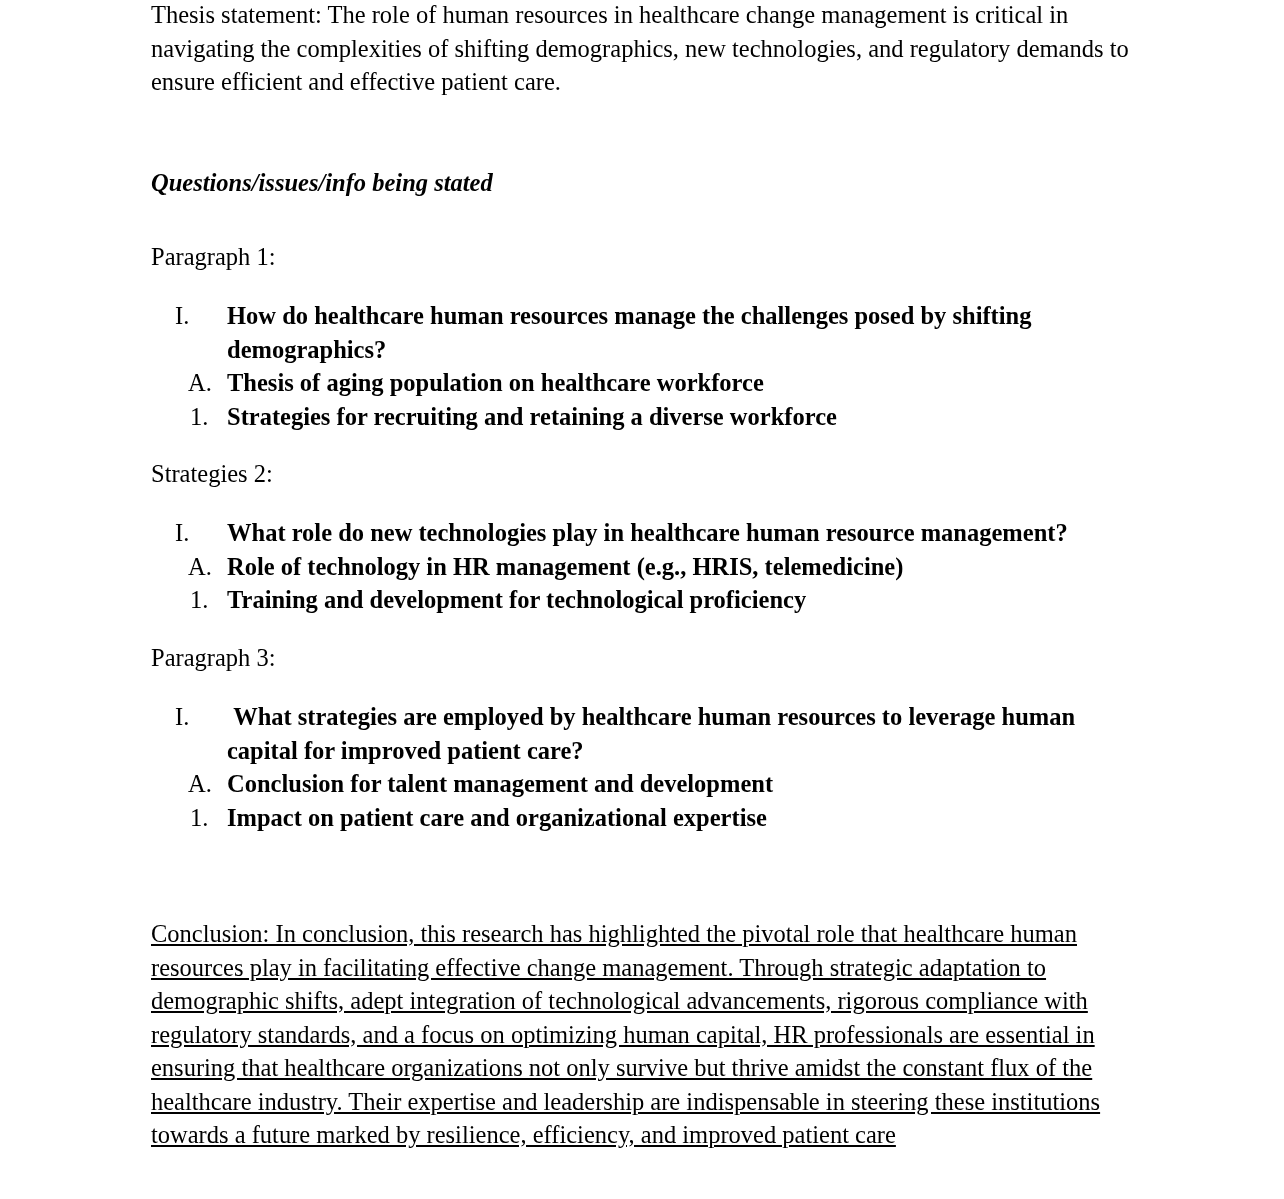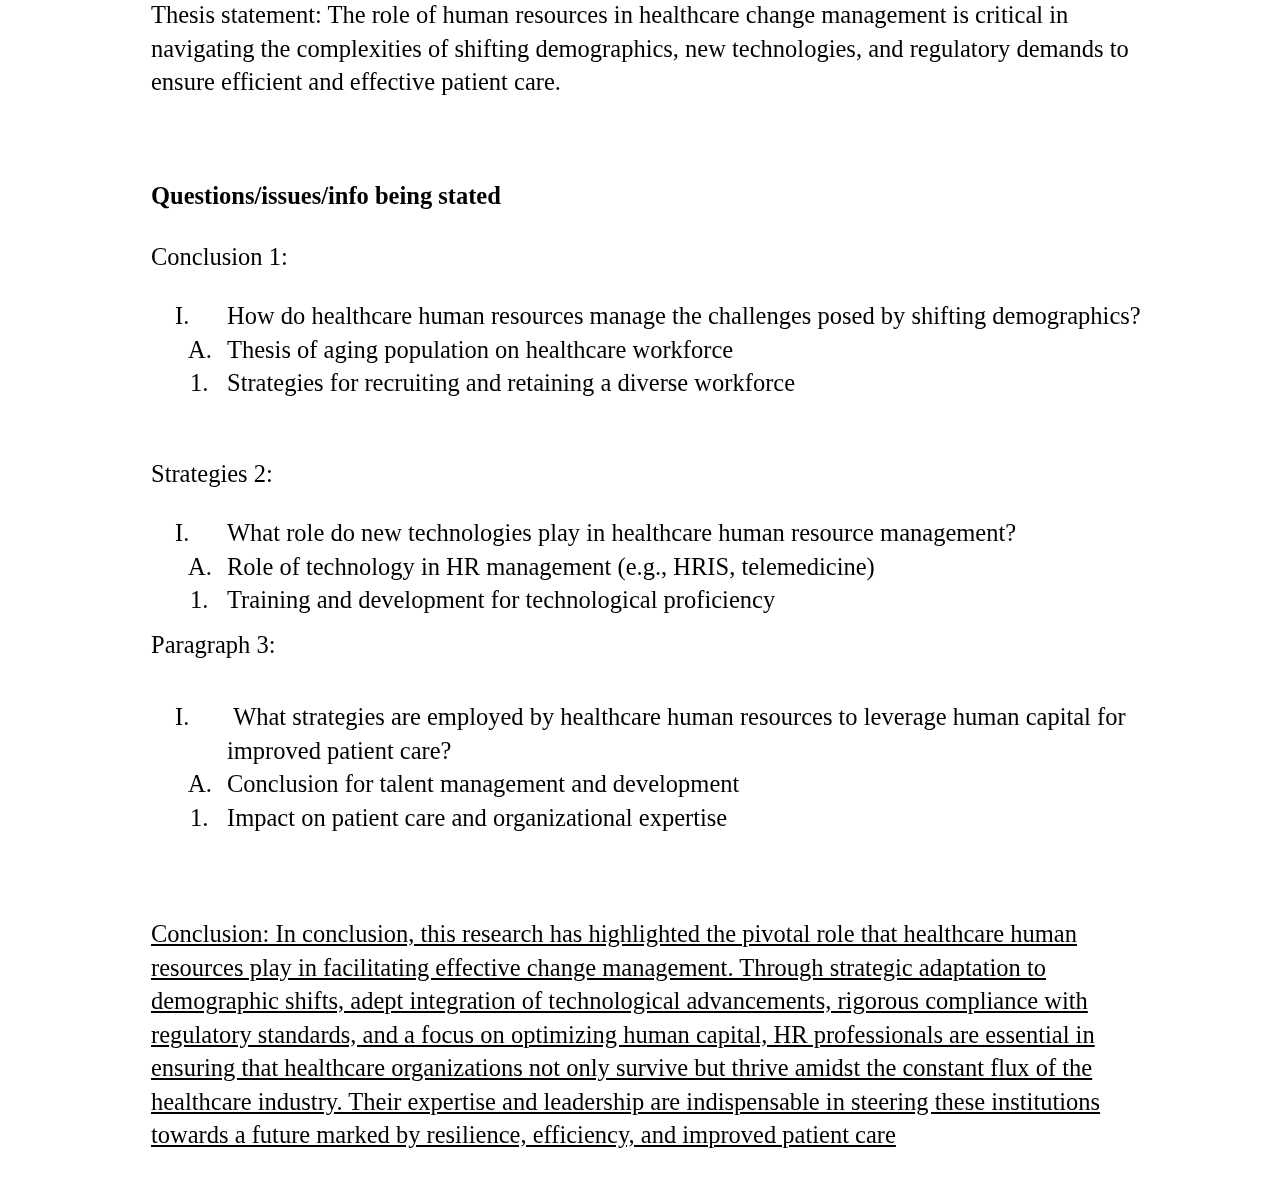--- a/index.html
+++ b/index.html
@@ -4,40 +4,40 @@
   <style>
     html, body { margin: 0; padding: 0; background: #ffffff; }
     body {
       width: 1284px; height: 1199px; overflow: hidden; position: relative;
       font-family: "Liberation Serif", serif; color: #000000;
       font-size: 24.5px; line-height: 33.5px;
     }
     .page { position: absolute; left: 151px; top: 0; width: 1000px; }
     p { margin: 0; }
     .thesis { position: absolute; top: -2px; left: 0; width: 990px; }
-    .heading { position: absolute; top: 179px; left: 0; font-weight: bold; }
+    .heading { position: absolute; top: 166px; left: 0; font-weight: bold; font-style: italic; }
     .para-label { position: absolute; left: 0; }
     .outline { position: absolute; left: 0; width: 990px; }
     .row { display: flex; }
     .roman { width: 76px; padding-left: 24px; box-sizing: border-box; }
     .letter { width: 76px; padding-left: 37px; box-sizing: border-box; }
     .num { width: 76px; padding-left: 39px; box-sizing: border-box; }
-    .txt { flex: 1; }
+    .txt { flex: 1; font-weight: bold; }
     .conclusion { position: absolute; top: 917px; left: 0; width: 990px; text-decoration: underline; }
   </style>
 </head>
 <body>
 
 <div class="page">
 
   <p class="thesis">Thesis statement: The role of human resources in healthcare change management is critical in navigating the complexities of shifting demographics, new technologies, and regulatory demands to ensure efficient and effective patient care.</p>
 
   <p class="heading">Questions/issues/info being stated</p>
 
-  <p class="para-label" style="top:240px;">Conclusion 1:</p>
+  <p class="para-label" style="top:240px;">Paragraph 1:</p>
   <div class="outline" style="top:299px;">
     <div class="row">
       <span class="roman">I.</span>
       <span class="txt">How do healthcare human resources manage the challenges posed by shifting demographics?</span>
     </div>
     <div class="row">
       <span class="letter">A.</span>
       <span class="txt">Thesis of aging population on healthcare workforce</span>
     </div>
     <div class="row">
@@ -55,21 +55,21 @@
     <div class="row">
       <span class="letter">A.</span>
       <span class="txt">Role of technology in HR management (e.g., HRIS, telemedicine)</span>
     </div>
     <div class="row">
       <span class="num">1.</span>
       <span class="txt">Training and development for technological proficiency</span>
     </div>
   </div>
 
-  <p class="para-label" style="top:628px;">Paragraph 3:</p>
+  <p class="para-label" style="top:641px;">Paragraph 3:</p>
   <div class="outline" style="top:700px;">
     <div class="row">
       <span class="roman">I.</span>
       <span class="txt" style="white-space:pre-wrap;"> What strategies are employed by healthcare human resources to leverage human capital for improved patient care?</span>
     </div>
     <div class="row">
       <span class="letter">A.</span>
       <span class="txt">Conclusion for talent management and development</span>
     </div>
     <div class="row">

